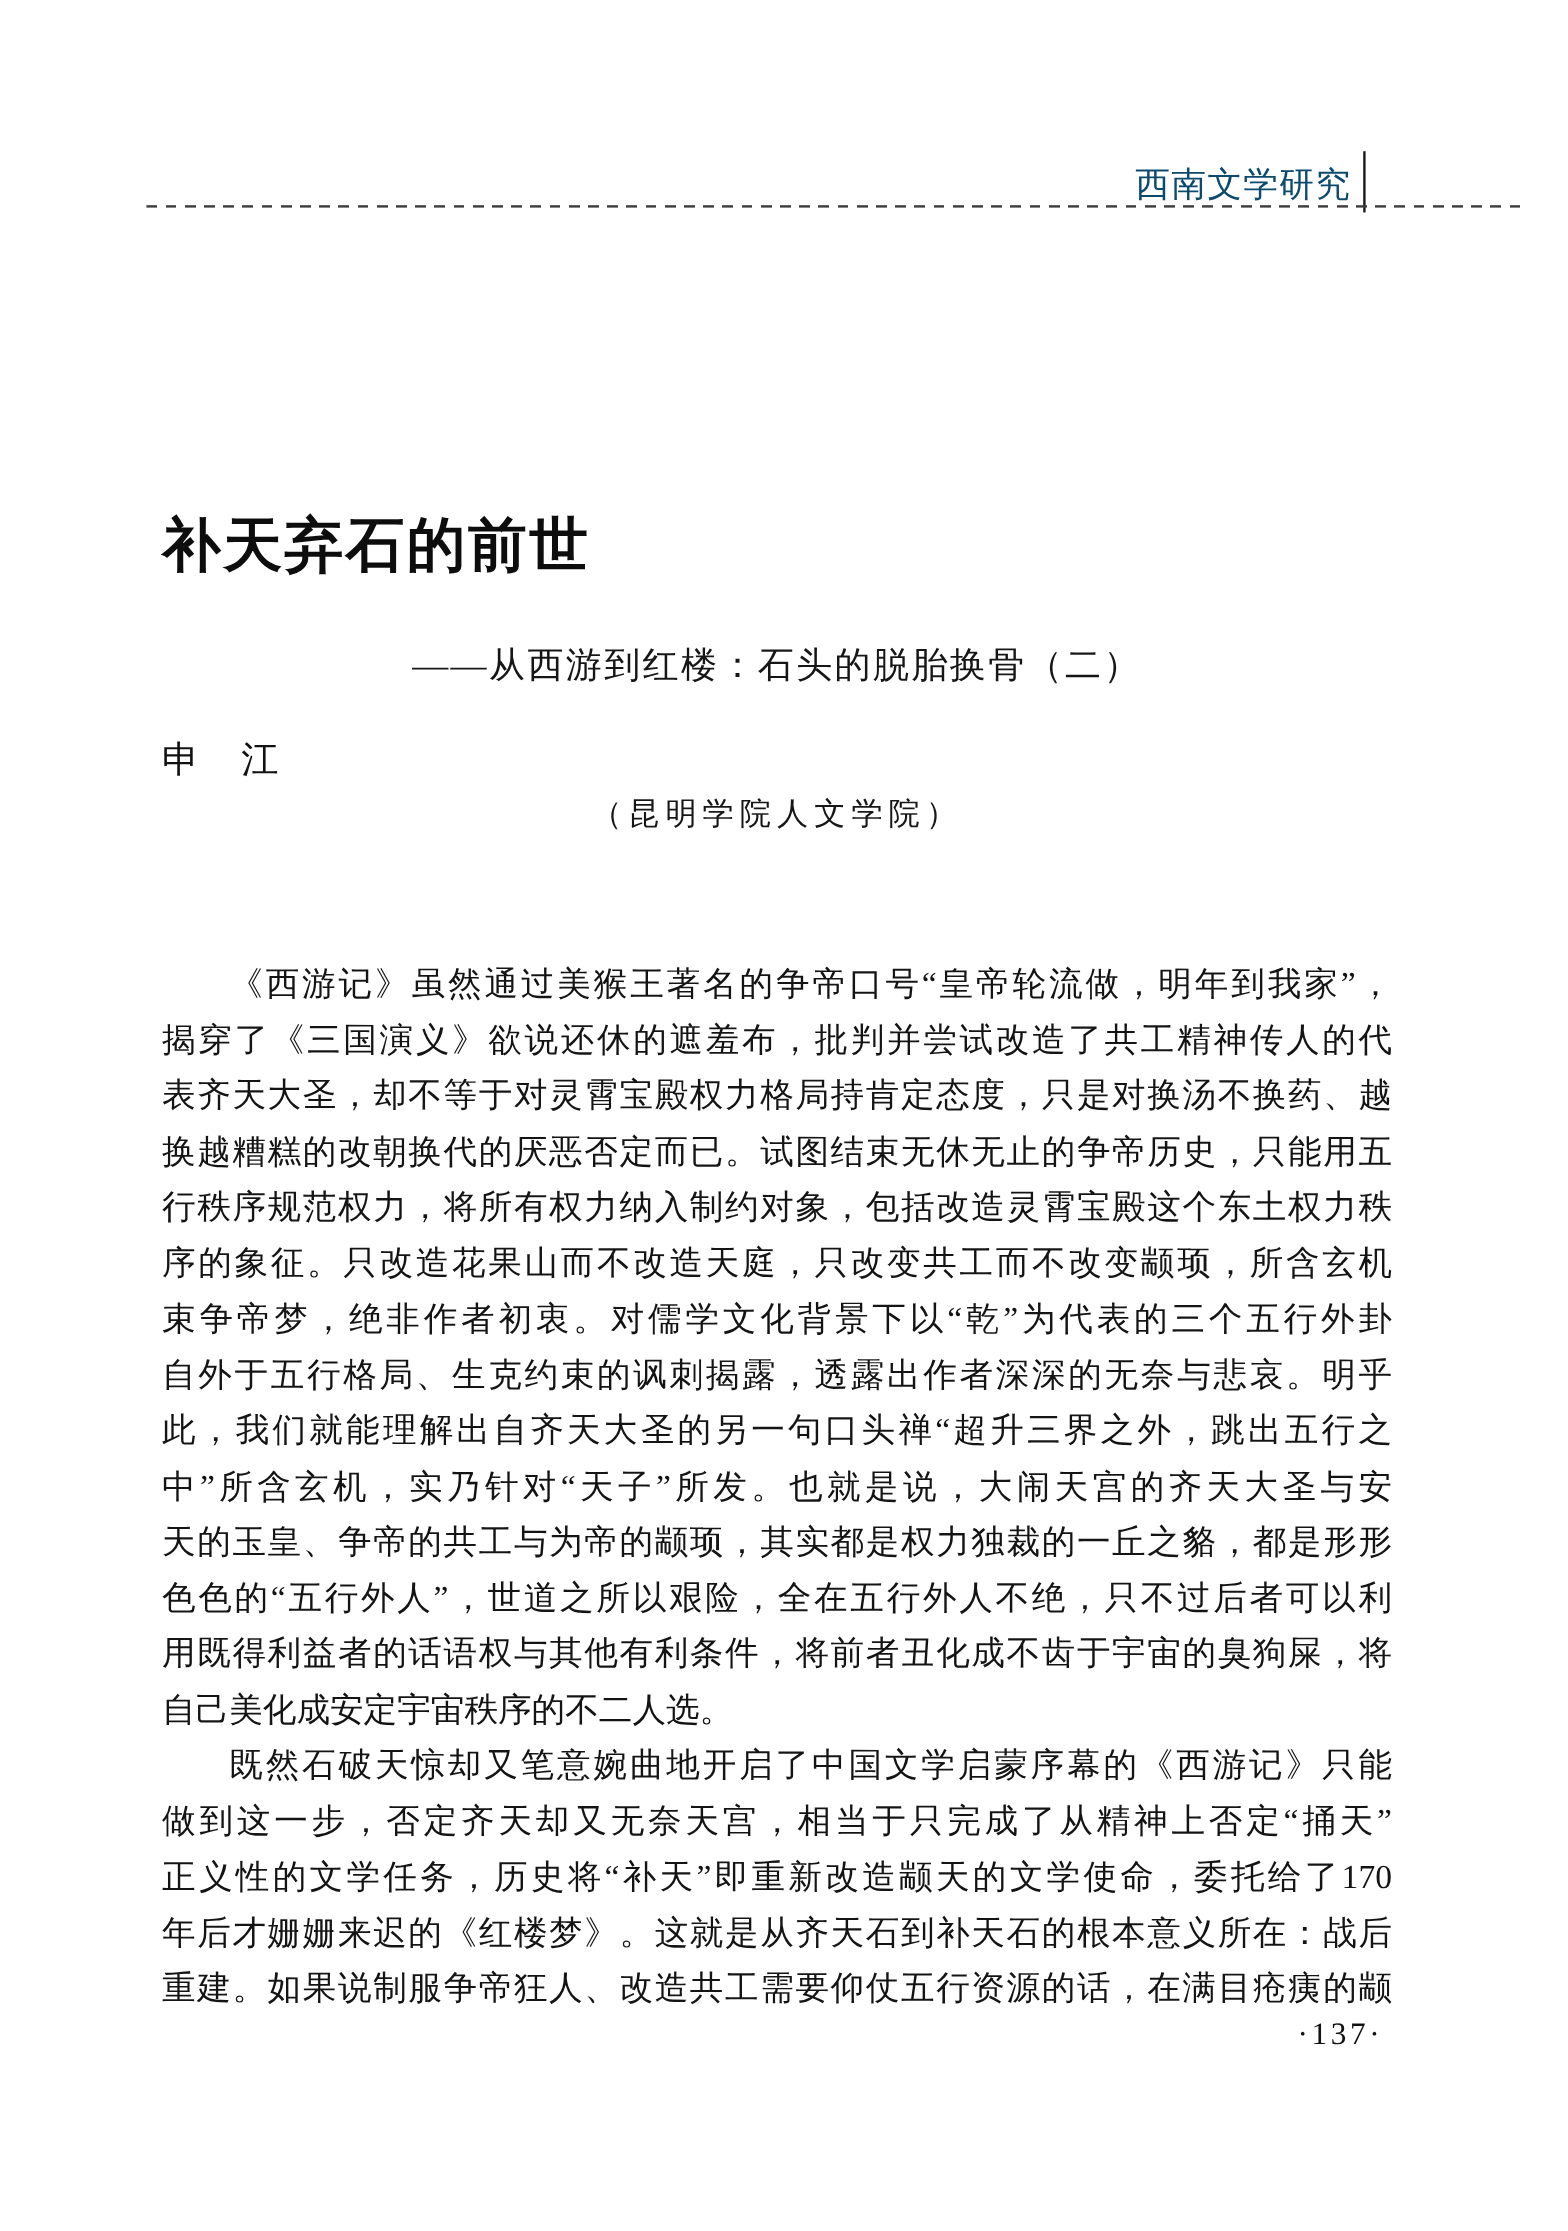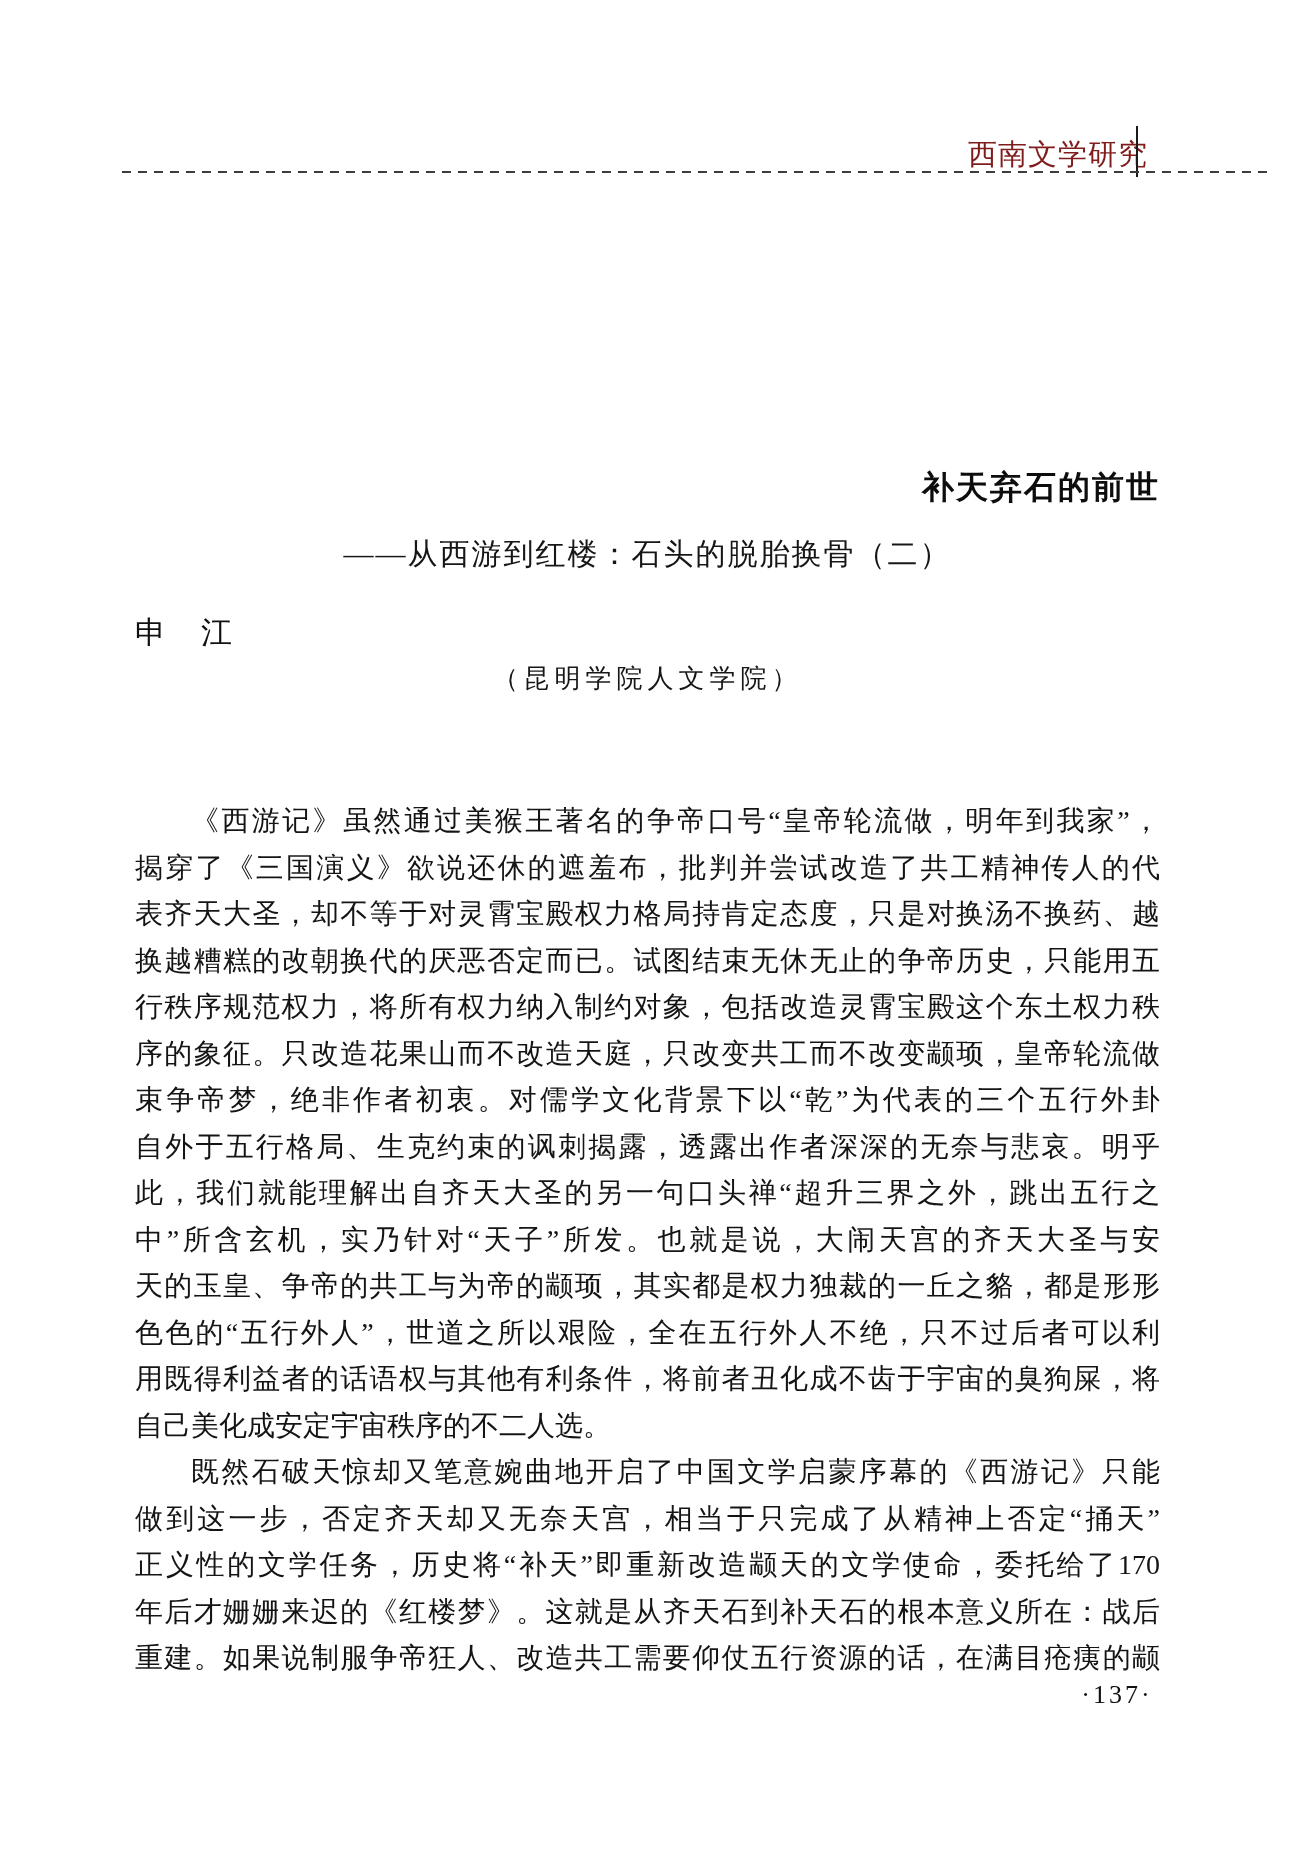--- a/index.html
+++ b/index.html
@@ -6,38 +6,38 @@
   .page{
     position:relative;
     width:1307px;height:1859px;
     background:#ffffff;
     font-family:"Liberation Serif","DejaVu Serif",serif;
     color:#1a1a1a;
     overflow:hidden;
   }
   
   .journal-header{
-    position:absolute;top:138px;right:159px;
+    position:absolute;top:138px;right:181px;
     font-size:29px;line-height:32px;letter-spacing:1px;
-    color:#7f1d1d;
+    color:#0c4a6e;
   }
   .header-vbar{
     position:absolute;left:1136px;top:126px;
     width:2px;height:51px;background:#1a1a1a;
   }
   .header-dashed-rule{
     position:absolute;left:122px;top:171px;height:2px;width:1150px;
     background:repeating-linear-gradient(90deg,#3c3c3c 0 9px,transparent 9px 16px);
   }
   
   .content{position:absolute;left:135px;width:1025px;top:0;}
   .article-title{
     position:absolute;top:422px;left:0;width:100%;
-    text-align:right;font-size:32px;font-weight:bold;
-    letter-spacing:2px;color:#0d0d0d;margin-top:44px;
+    text-align:left;font-size:49px;font-weight:bold;
+    letter-spacing:2px;color:#0d0d0d;
   }
   .article-subtitle{
     position:absolute;top:534px;left:0;width:100%;
     text-align:center;font-size:30px;letter-spacing:2px;color:#161616;
   }
   .article-author{
     position:absolute;top:612px;left:0;width:100%;
     text-align:left;font-size:31px;letter-spacing:2px;color:#111;
   }
   .article-affiliation{
@@ -76,21 +76,21 @@
     <div class="article-subtitle">——从西游到红楼：石头的脱胎换骨（二）</div>
     <div class="article-author">申　江</div>
     <div class="article-affiliation">（昆明学院人文学院）</div>
 
     <div class="body-text">
       <div class="body-line indent">《西游记》虽然通过美猴王著名的争帝口号“皇帝轮流做，明年到我家”，</div>
       <div class="body-line">揭穿了《三国演义》欲说还休的遮羞布，批判并尝试改造了共工精神传人的代</div>
       <div class="body-line">表齐天大圣，却不等于对灵霄宝殿权力格局持肯定态度，只是对换汤不换药、越</div>
       <div class="body-line">换越糟糕的改朝换代的厌恶否定而已。试图结束无休无止的争帝历史，只能用五</div>
       <div class="body-line">行秩序规范权力，将所有权力纳入制约对象，包括改造灵霄宝殿这个东土权力秩</div>
-      <div class="body-line">序的象征。只改造花果山而不改造天庭，只改变共工而不改变颛顼，皇帝轮流做</div>
+      <div class="body-line">序的象征。只改造花果山而不改造天庭，只改变共工而不改变颛顼，所含玄机</div>
       <div class="body-line">束争帝梦，绝非作者初衷。对儒学文化背景下以“乾”为代表的三个五行外卦</div>
       <div class="body-line">自外于五行格局、生克约束的讽刺揭露，透露出作者深深的无奈与悲哀。明乎</div>
       <div class="body-line">此，我们就能理解出自齐天大圣的另一句口头禅“超升三界之外，跳出五行之</div>
       <div class="body-line">中”所含玄机，实乃针对“天子”所发。也就是说，大闹天宫的齐天大圣与安</div>
       <div class="body-line">天的玉皇、争帝的共工与为帝的颛顼，其实都是权力独裁的一丘之貉，都是形形</div>
       <div class="body-line">色色的“五行外人”，世道之所以艰险，全在五行外人不绝，只不过后者可以利</div>
       <div class="body-line">用既得利益者的话语权与其他有利条件，将前者丑化成不齿于宇宙的臭狗屎，将</div>
       <div class="body-line para-end">自己美化成安定宇宙秩序的不二人选。</div>
       <div class="body-line indent">既然石破天惊却又笔意婉曲地开启了中国文学启蒙序幕的《西游记》只能</div>
       <div class="body-line">做到这一步，否定齐天却又无奈天宫，相当于只完成了从精神上否定“捅天”</div>

